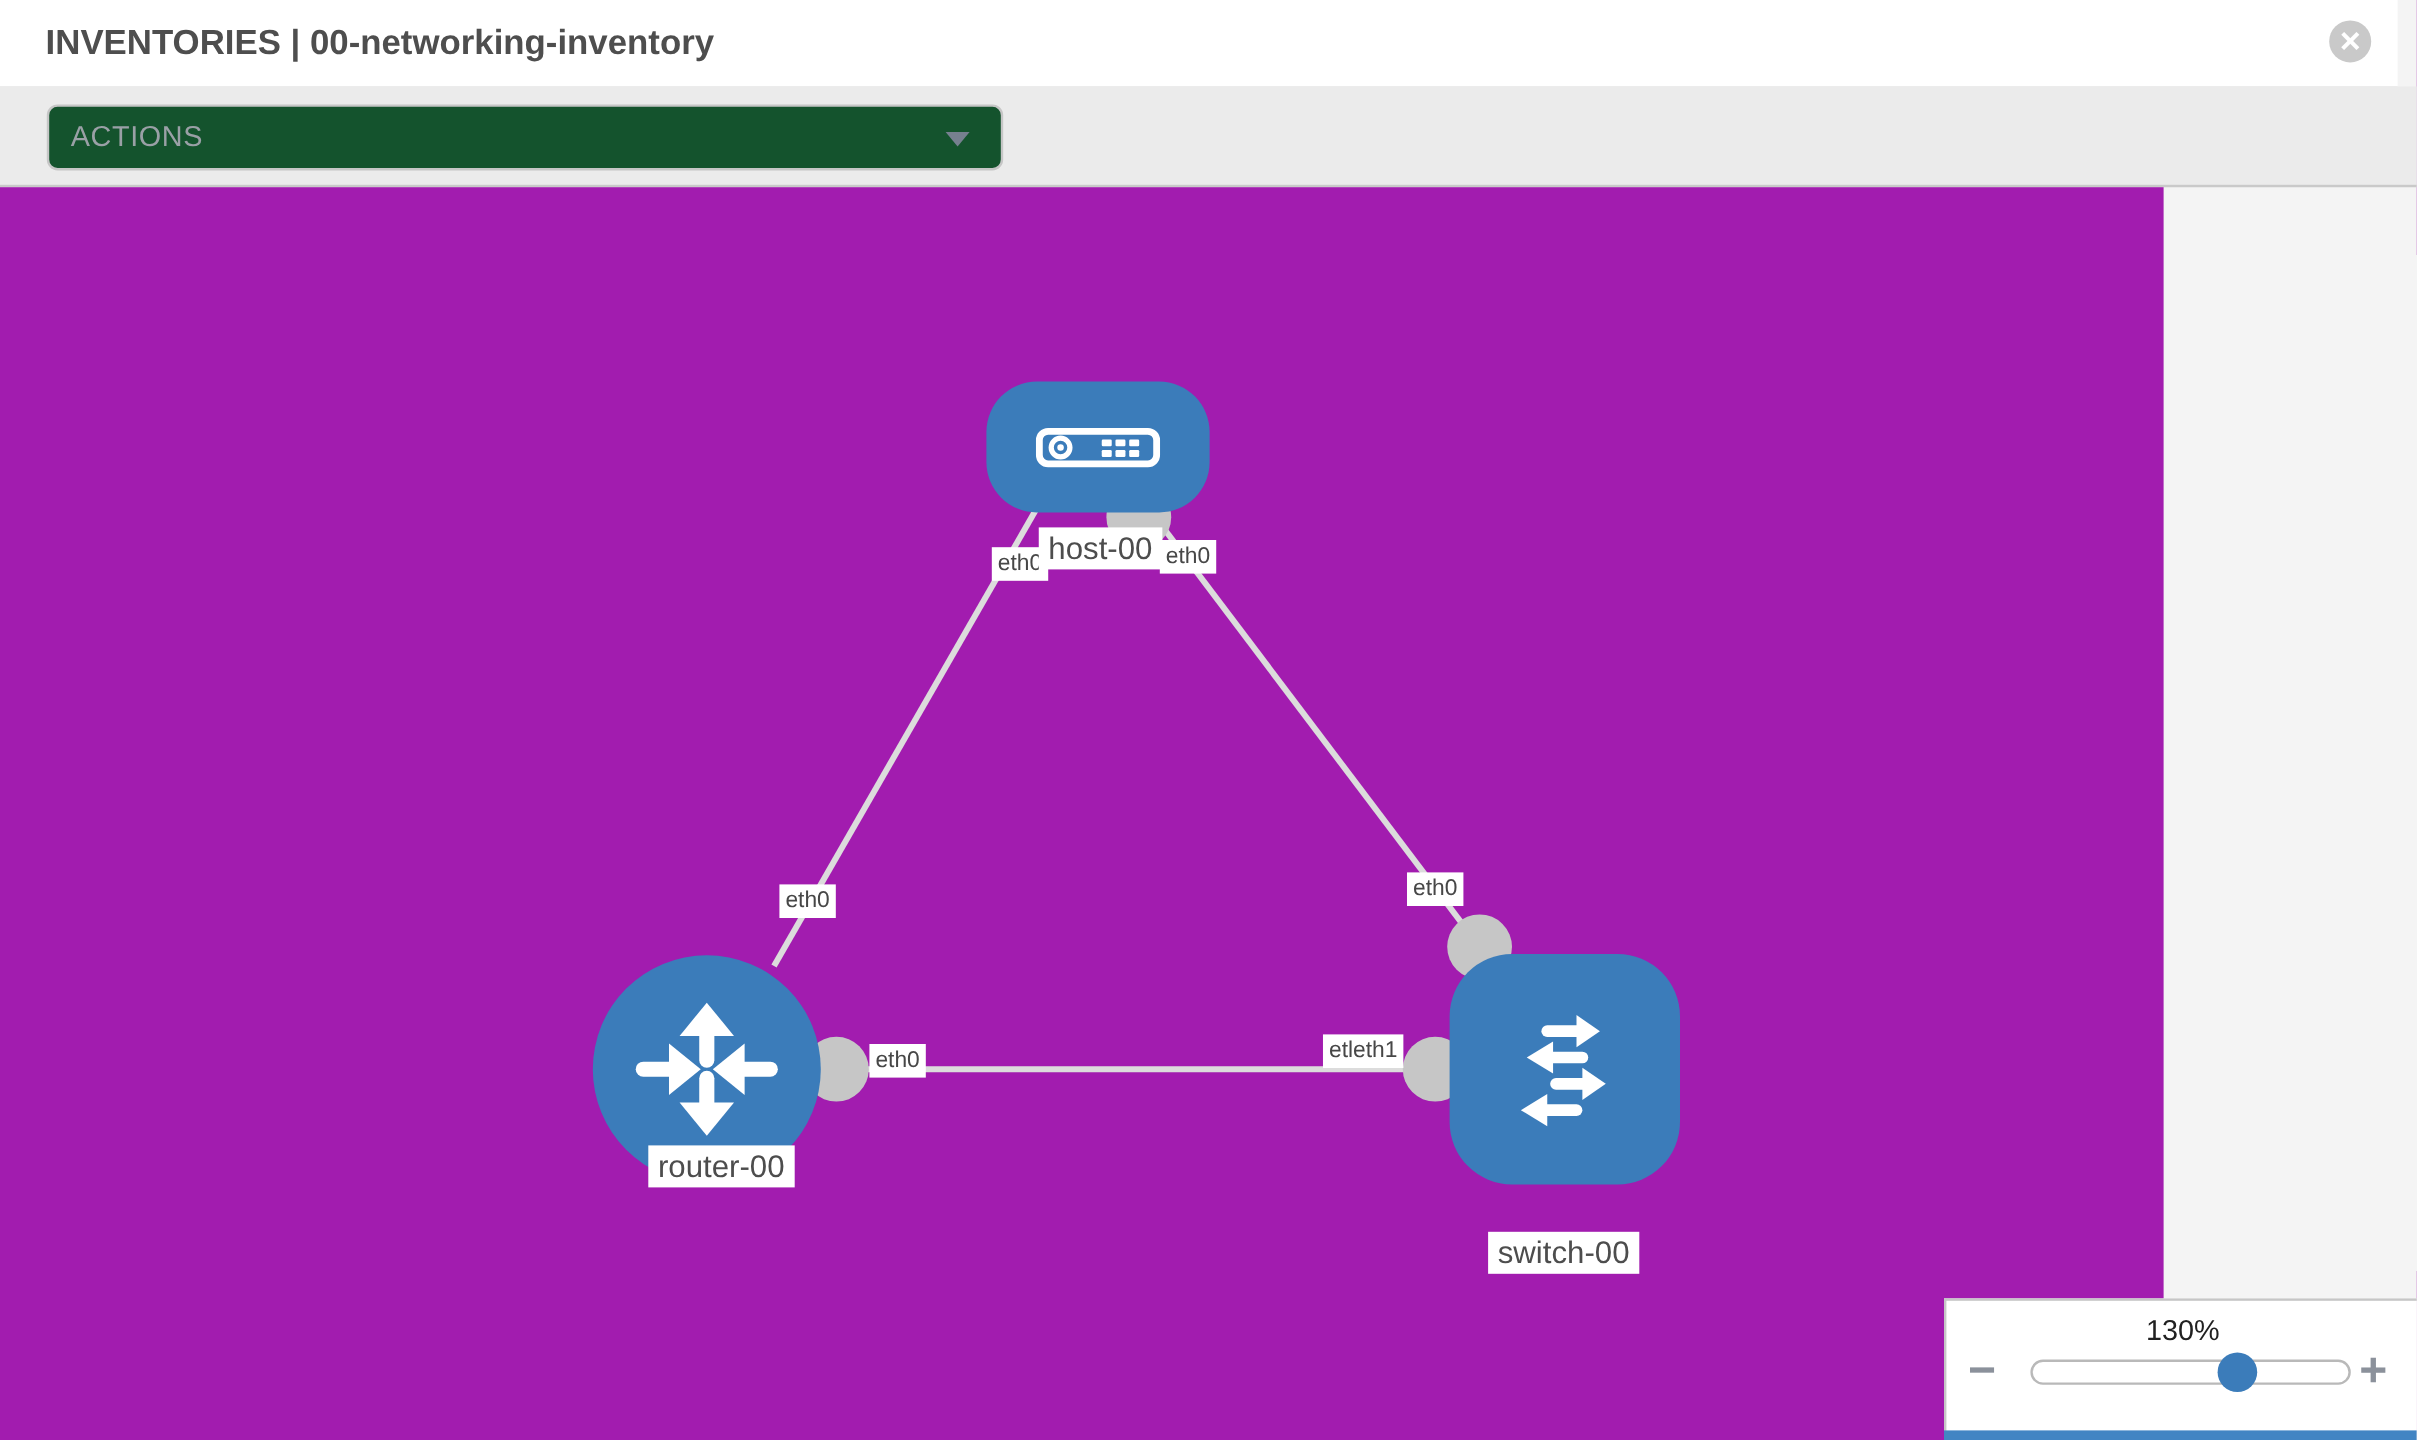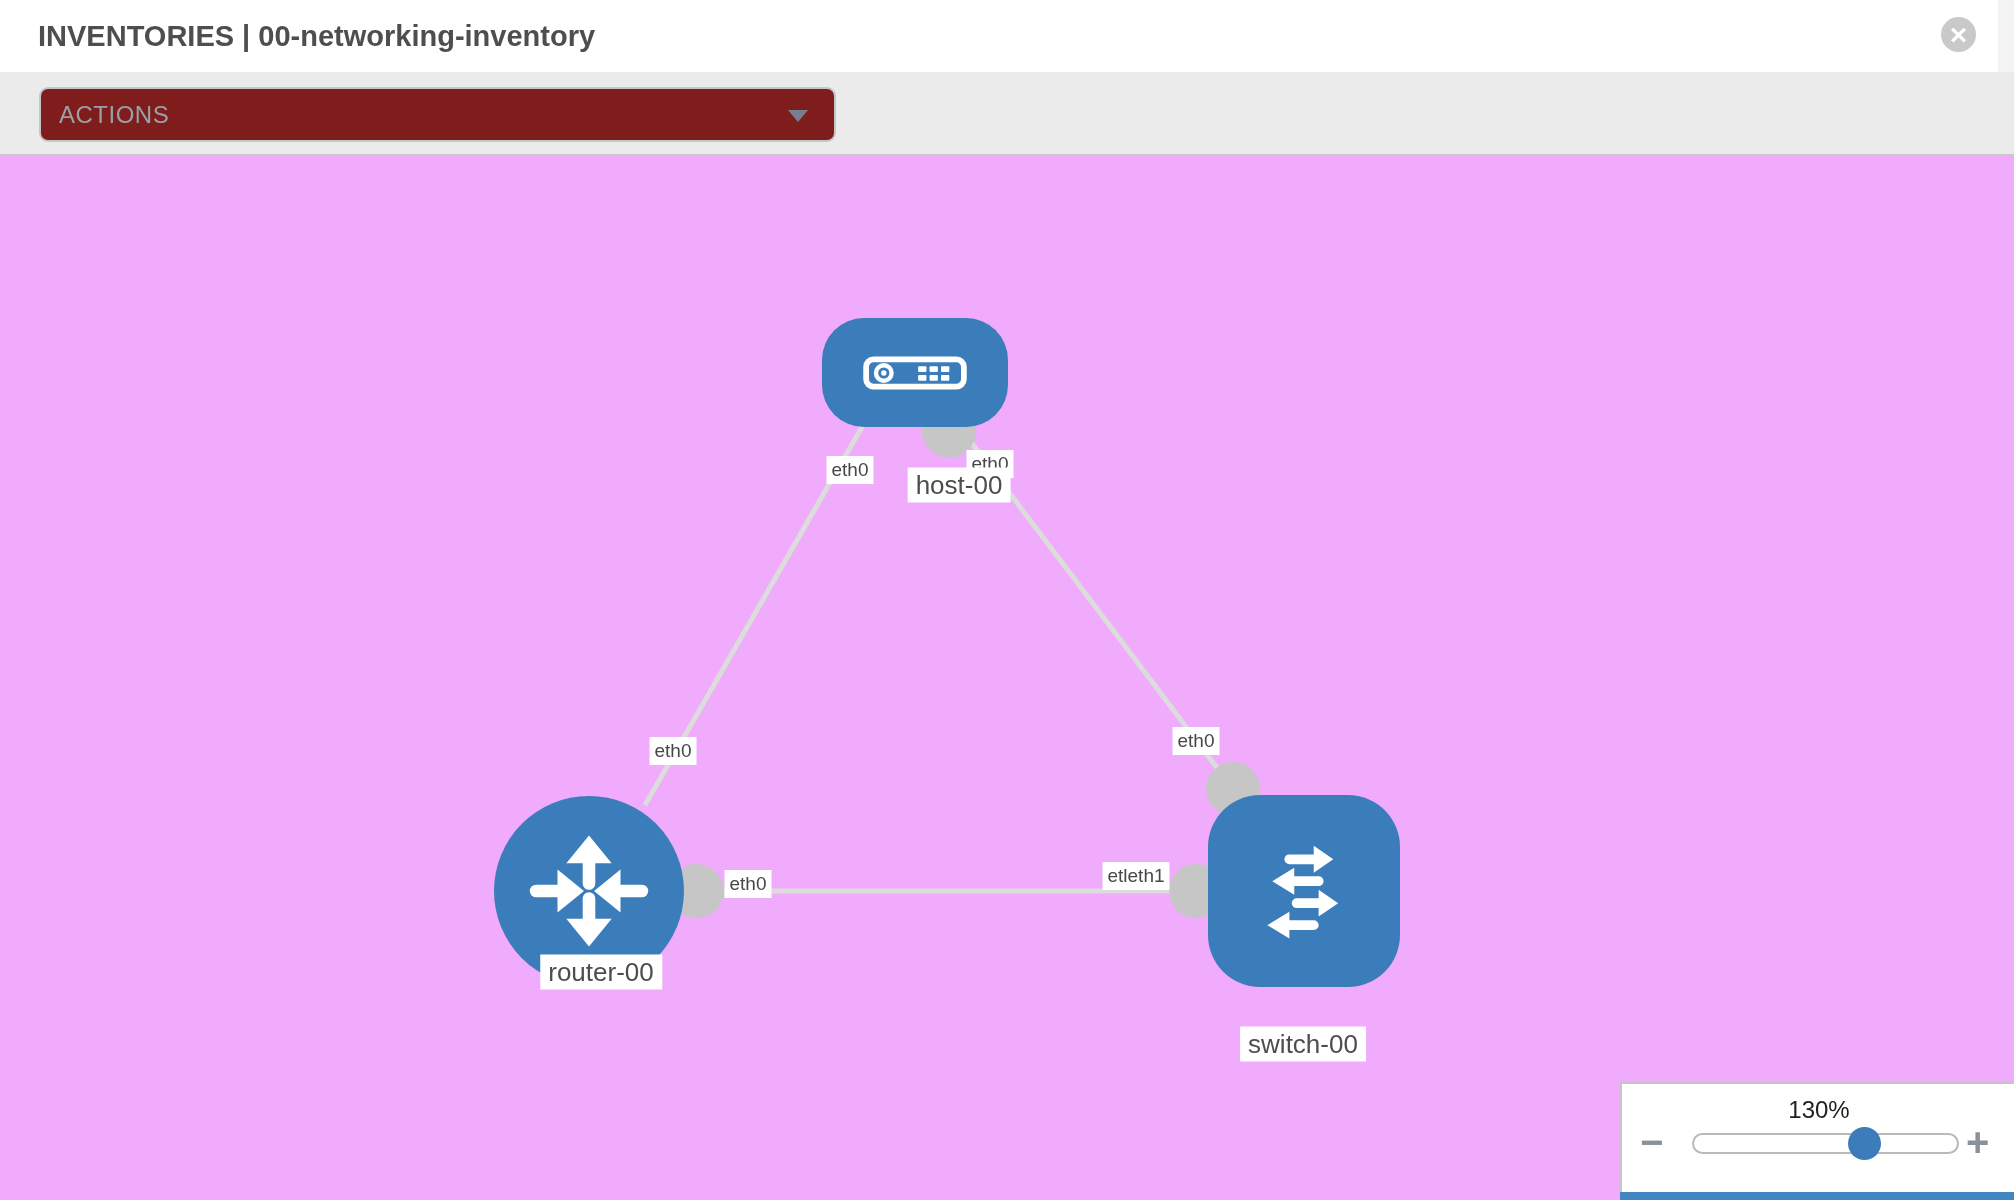--- a/index.html
+++ b/index.html
@@ -21,39 +21,39 @@
     position:absolute;left:1941px;top:17px;width:35px;height:35px;border-radius:50%;
     background:#c9c9c9;color:#ffffff;display:flex;align-items:center;justify-content:center;
     font-size:30px;font-weight:700;line-height:1;cursor:pointer;user-select:none;
   }
   
   .toolbar{
     position:absolute;left:0;top:72px;width:2014px;height:84px;
     background:#ebebeb;border-bottom:2px solid #c9c9c9;box-sizing:border-box;
   }
   .select-box{
-    position:absolute;top:15px;height:55px;background:#7f1d1d;
+    position:absolute;top:15px;height:55px;background:#14532d;
     border:2px solid #c6c6c6;border-radius:9px;box-sizing:border-box;
     display:flex;align-items:center;cursor:pointer;
   }
   .select-box .ph{
     margin-left:18px;font-size:24px;color:#9aa0a6;letter-spacing:0.5px;
   }
   .caret{
     position:absolute;right:26px;top:50%;margin-top:-5px;
     width:0;height:0;border-left:10px solid transparent;border-right:10px solid transparent;
     border-top:12px solid #76808f;
   }
   .tool-btn{
     position:absolute;top:92px;width:44px;height:44px;
     display:flex;align-items:center;justify-content:center;cursor:pointer;
   }
   
   .canvas{
-    position:absolute;left:0;top:156px;width:2014px;height:1044px;background:#f0abfc;
+    position:absolute;left:0;top:156px;width:1755px;height:1044px;background:#a21caf;padding-left:48px;
   }
   .links-svg{position:absolute;left:0;top:0;z-index:1;}
   .node{position:absolute;z-index:2;background:#3b7cba;display:flex;align-items:center;justify-content:center;}
   .node-host{left:822px;top:162px;width:186px;height:109px;border-radius:42px;}
   .node-router{left:494px;top:640px;width:190px;height:190px;border-radius:50%;}
   .node-switch{left:1208px;top:639px;width:192px;height:192px;border-radius:52px;}
   .chip{
     position:absolute;z-index:3;transform:translate(-50%,-50%);
     background:#ffffff;color:#474747;font-size:19px;line-height:26px;
     padding:1px 5px;white-space:nowrap;
@@ -183,21 +183,21 @@
     </svg>
   </div>
 
   <div class="chip" style="left:850px;top:314px;">eth0</div>
   <div class="chip" style="left:990px;top:308px;">eth0</div>
   <div class="chip" style="left:673px;top:595px;">eth0</div>
   <div class="chip" style="left:748px;top:728px;">eth0</div>
   <div class="chip" style="left:1136px;top:720px;text-align:center;">etleth1</div>
   <div class="chip" style="left:1196px;top:585px;">eth0</div>
 
-  <div class="node-label" style="left:959px;top:301px;margin-top:28px;">host-00</div>
+  <div class="node-label" style="left:917px;top:301px;">host-00</div>
   <div class="node-label" style="left:589px;top:816px;margin-left:12px;">router-00</div>
   <div class="node-label" style="left:1303px;top:856px;margin-top:32px;">switch-00</div>
 </div>
 
 <div class="zoom-panel">
   <div class="zoom-level">130%</div>
   <div class="zoom-minus">−</div>
   <div class="zoom-track"></div>
   <div class="zoom-thumb"></div>
   <div class="zoom-plus">+</div>

